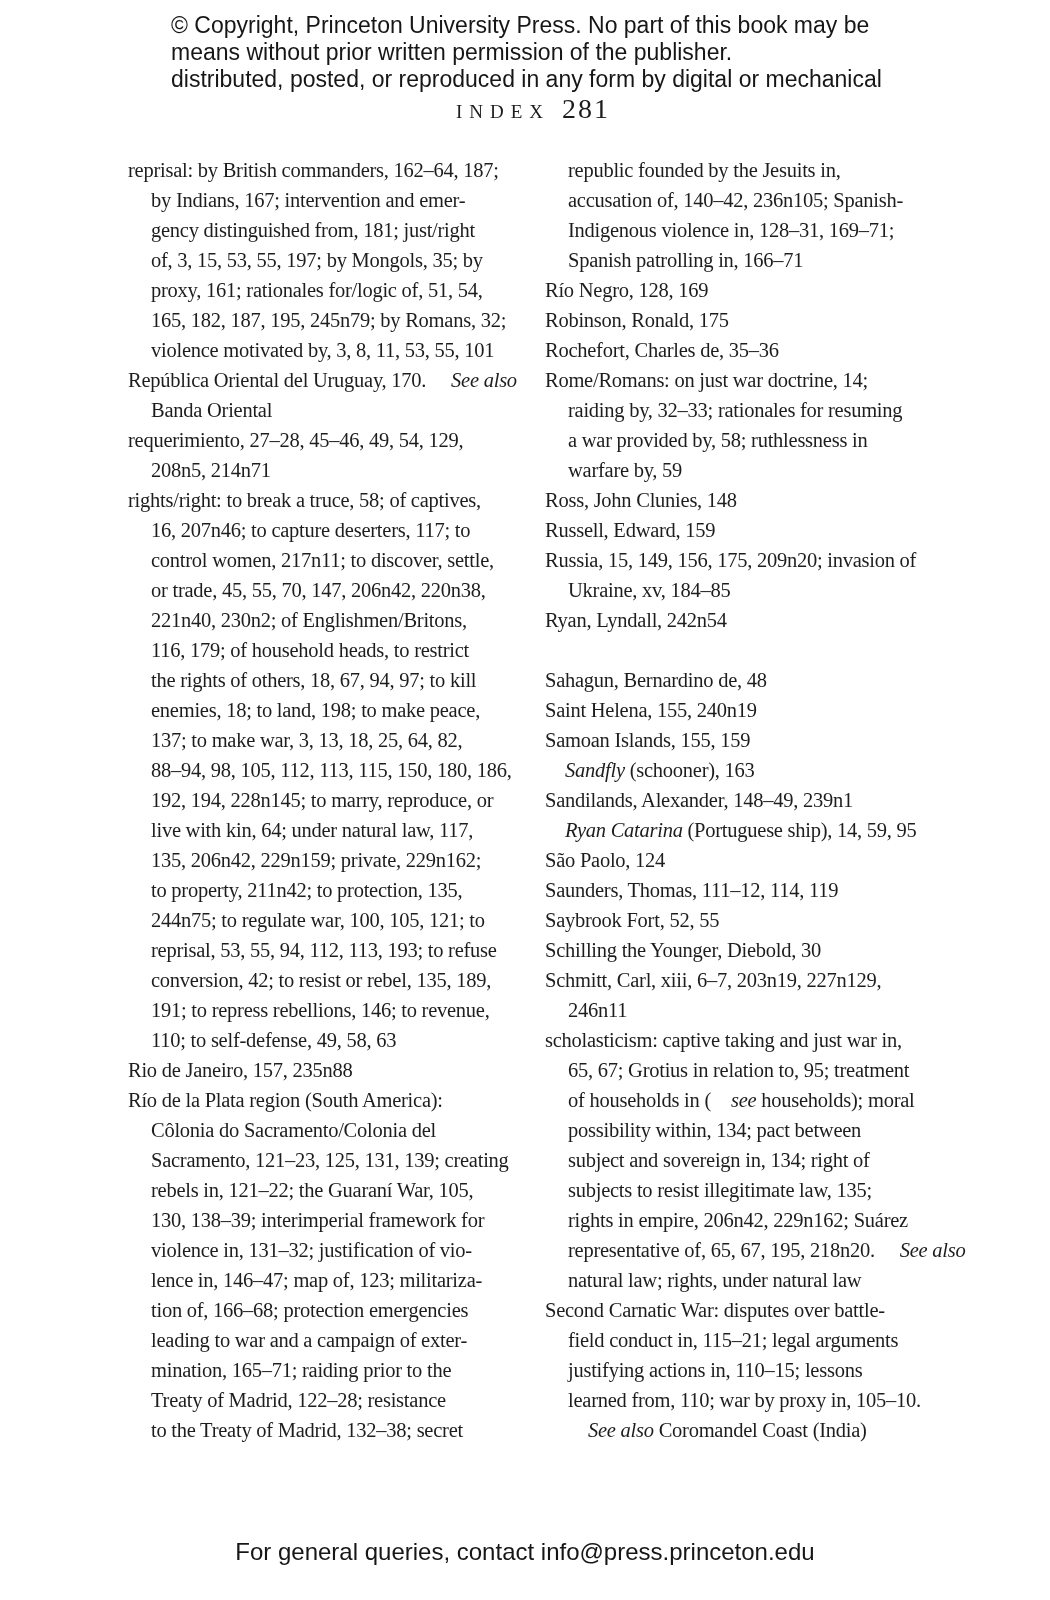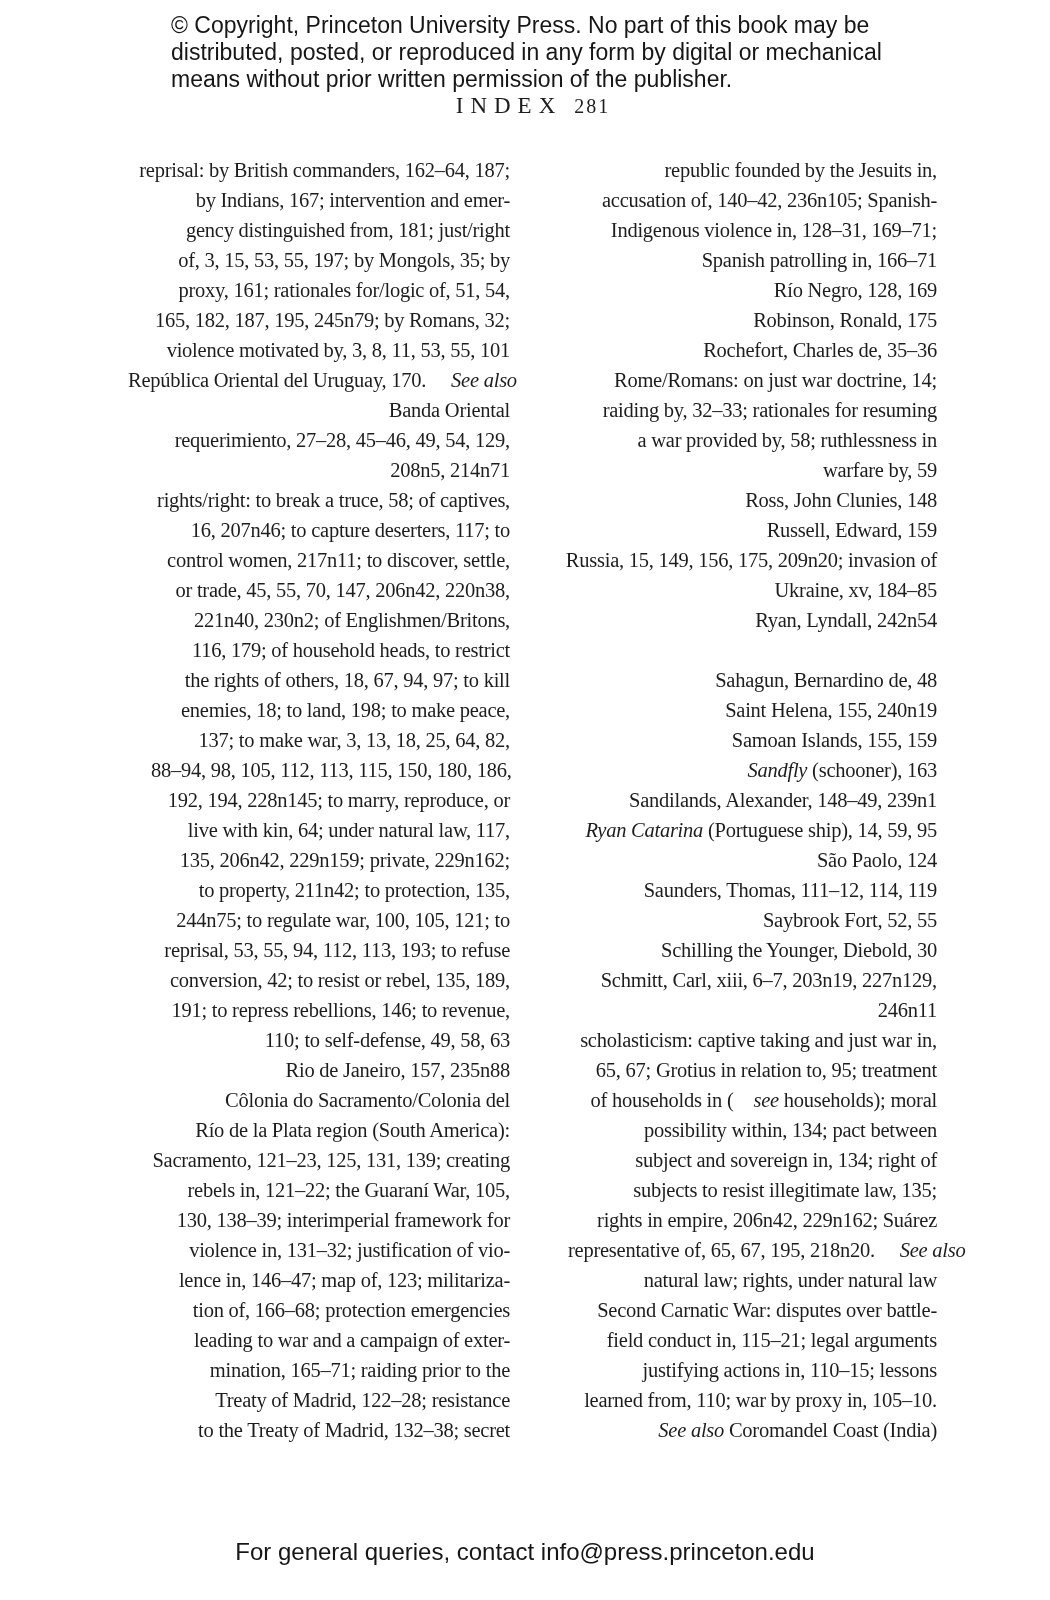--- a/index.html
+++ b/index.html
@@ -27,36 +27,35 @@
   .index-header {
     position: absolute;
     top: 93px;
     left: 0;
     width: 1050px;
     text-align: center;
     font-family: "Liberation Serif", serif;
     color: #1d1d1d;
   }
   .index-label {
-    font-size: 23px;
+    font-size: 19px;
     letter-spacing: 7px;
     margin-left: 16px;
   }
   .page-number {
-    font-size: 20px;
+    font-size: 28px;
     letter-spacing: 2px;
     margin-left: 12px;
   }
   .columns {
     position: absolute;
     top: 155px;
     left: 128px;
     display: flex;
     gap: 35px;
-    text-align: right;
   }
   .col {
     width: 382px;
   }
   .col.right {
     width: 392px;
   }
   .index-line {
     font-family: "Liberation Serif", serif;
     font-size: 20.5px;
@@ -85,22 +84,22 @@
     font-family: "Liberation Sans", sans-serif;
     font-size: 24px;
     color: #161616;
   }
 </style>
 </head>
 <body>
 
 <div class="copyright">
   <div>© Copyright, Princeton University Press. No part of this book may be</div>
+  <div>means without prior written permission of the publisher.</div>
   <div>distributed, posted, or reproduced in any form by digital or mechanical</div>
-  <div>means without prior written permission of the publisher.</div>
 </div>
 
 <div class="index-header">
   <span class="index-label">INDEX</span><span class="page-number">281</span>
 </div>
 
 <div class="columns">
   <div class="col left" id="left-col">
       <div class="index-line"><span>reprisal: by British commanders, 162–64, 187;</span></div>
       <div class="index-line indent"><span>by Indians, 167; intervention and emer-</span></div>
@@ -126,22 +125,22 @@
       <div class="index-line indent"><span>192, 194, 228n145; to marry, reproduce, or</span></div>
       <div class="index-line indent"><span>live with kin, 64; under natural law, 117,</span></div>
       <div class="index-line indent"><span>135, 206n42, 229n159; private, 229n162;</span></div>
       <div class="index-line indent"><span>to property, 211n42; to protection, 135,</span></div>
       <div class="index-line indent"><span>244n75; to regulate war, 100, 105, 121; to</span></div>
       <div class="index-line indent"><span>reprisal, 53, 55, 94, 112, 113, 193; to refuse</span></div>
       <div class="index-line indent"><span>conversion, 42; to resist or rebel, 135, 189,</span></div>
       <div class="index-line indent"><span>191; to repress rebellions, 146; to revenue,</span></div>
       <div class="index-line indent"><span>110; to self-defense, 49, 58, 63</span></div>
       <div class="index-line"><span>Rio de Janeiro, 157, 235n88</span></div>
+      <div class="index-line"><span>Río de la Plata region (South America):</span></div>
       <div class="index-line indent"><span>Côlonia do Sacramento/Colonia del</span></div>
-      <div class="index-line"><span>Río de la Plata region (South America):</span></div>
       <div class="index-line indent"><span>Sacramento, 121–23, 125, 131, 139; creating</span></div>
       <div class="index-line indent"><span>rebels in, 121–22; the Guaraní War, 105,</span></div>
       <div class="index-line indent"><span>130, 138–39; interimperial framework for</span></div>
       <div class="index-line indent"><span>violence in, 131–32; justification of vio-</span></div>
       <div class="index-line indent"><span>lence in, 146–47; map of, 123; militariza-</span></div>
       <div class="index-line indent"><span>tion of, 166–68; protection emergencies</span></div>
       <div class="index-line indent"><span>leading to war and a campaign of exter-</span></div>
       <div class="index-line indent"><span>mination, 165–71; raiding prior to the</span></div>
       <div class="index-line indent"><span>Treaty of Madrid, 122–28; resistance</span></div>
       <div class="index-line indent"><span>to the Treaty of Madrid, 132–38; secret</span></div>

